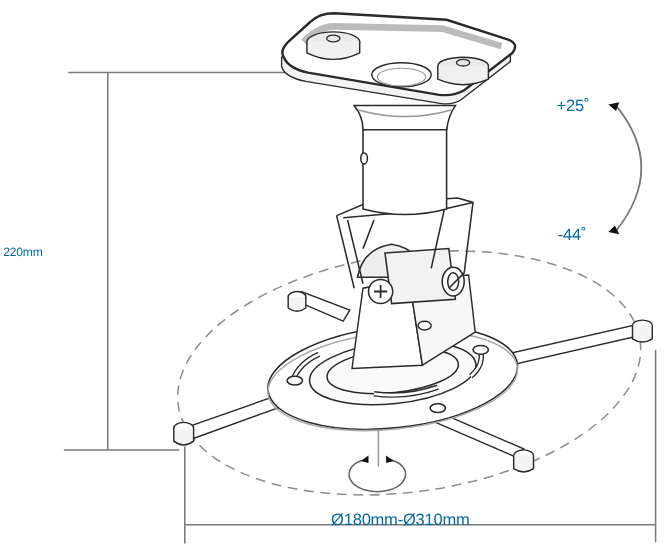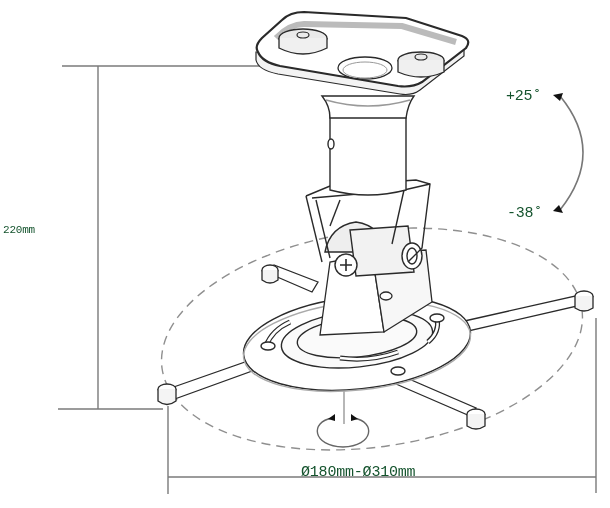--- a/index.html
+++ b/index.html
@@ -16,22 +16,22 @@
     }
     #diagram {
       position: absolute;
       left: 0;
       top: 0;
       width: 610px;
       height: 508px;
     }
     .label {
       position: absolute;
-      color: #14532d;
-      font-family: Liberation Mono, monospace;
+      color: #0369a1;
+      font-family: Liberation Sans, sans-serif;
       white-space: nowrap;
       letter-spacing: -0.2px;
     }
     #height-label {
       left: 3px;
       top: 224px;
       font-size: 11px;
     }
     #width-label {
       left: 301px;
@@ -172,13 +172,13 @@
 
     <ellipse cx="421" cy="60" rx="23" ry="8" fill="#eaeaea" stroke-width="1.3"></ellipse>
     <path d="M398 60 L 398 72 Q 421 82 444 72 L 444 60" fill="#f0f0f0" stroke-width="1.3"></path>
     <ellipse cx="421" cy="57" rx="6" ry="3" fill="none" stroke-width="1.2"></ellipse>
   </g>
 </svg>
 
 <span id="height-label" class="label">220mm</span>
 <span id="width-label" class="label">Ø180mm-Ø310mm</span>
 <span id="tilt-up-label" class="label">+25˚</span>
-<span id="tilt-down-label" class="label">-38˚</span>
+<span id="tilt-down-label" class="label">-44˚</span>
 
 </body></html>

